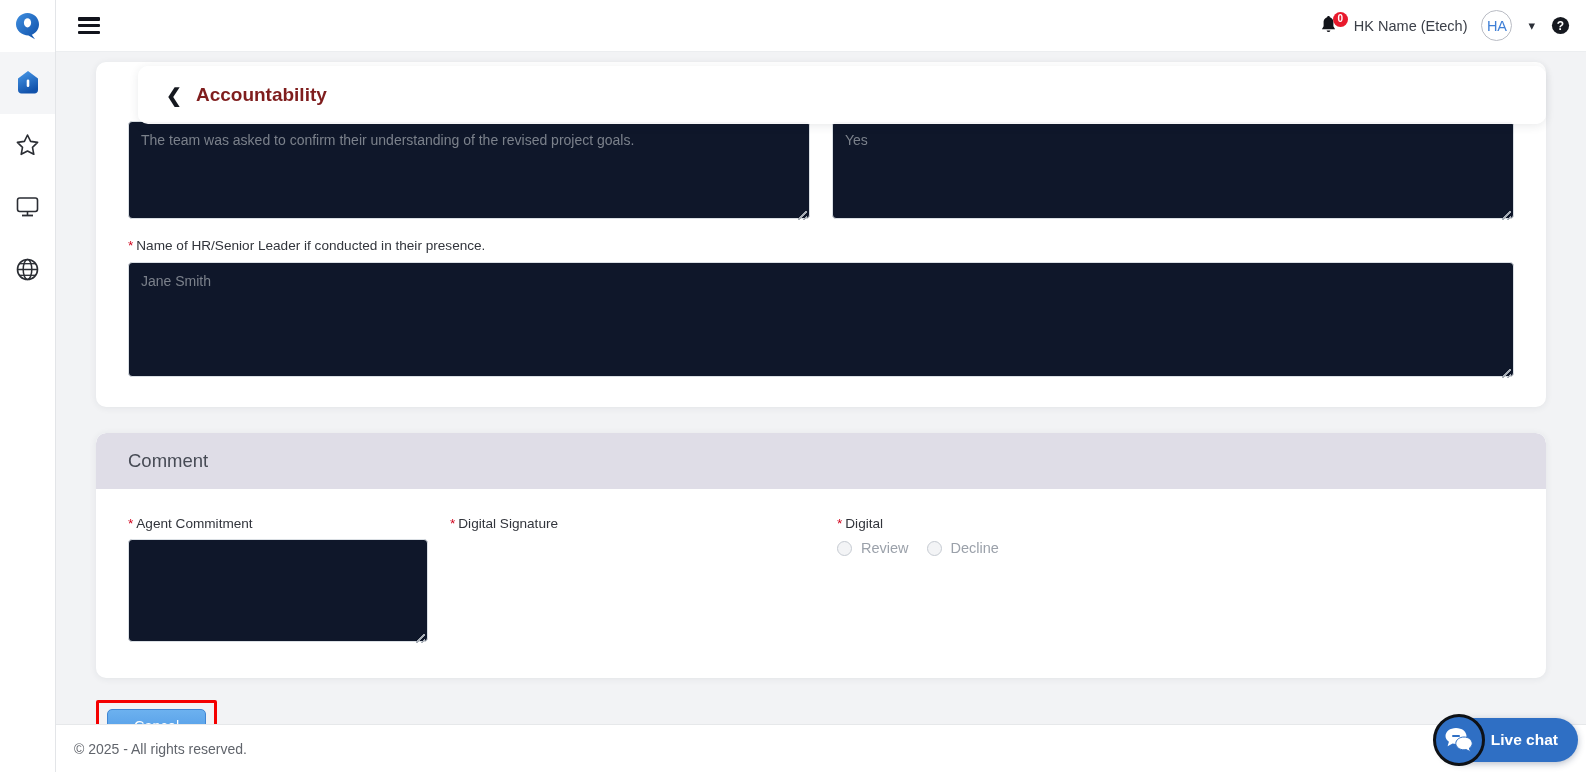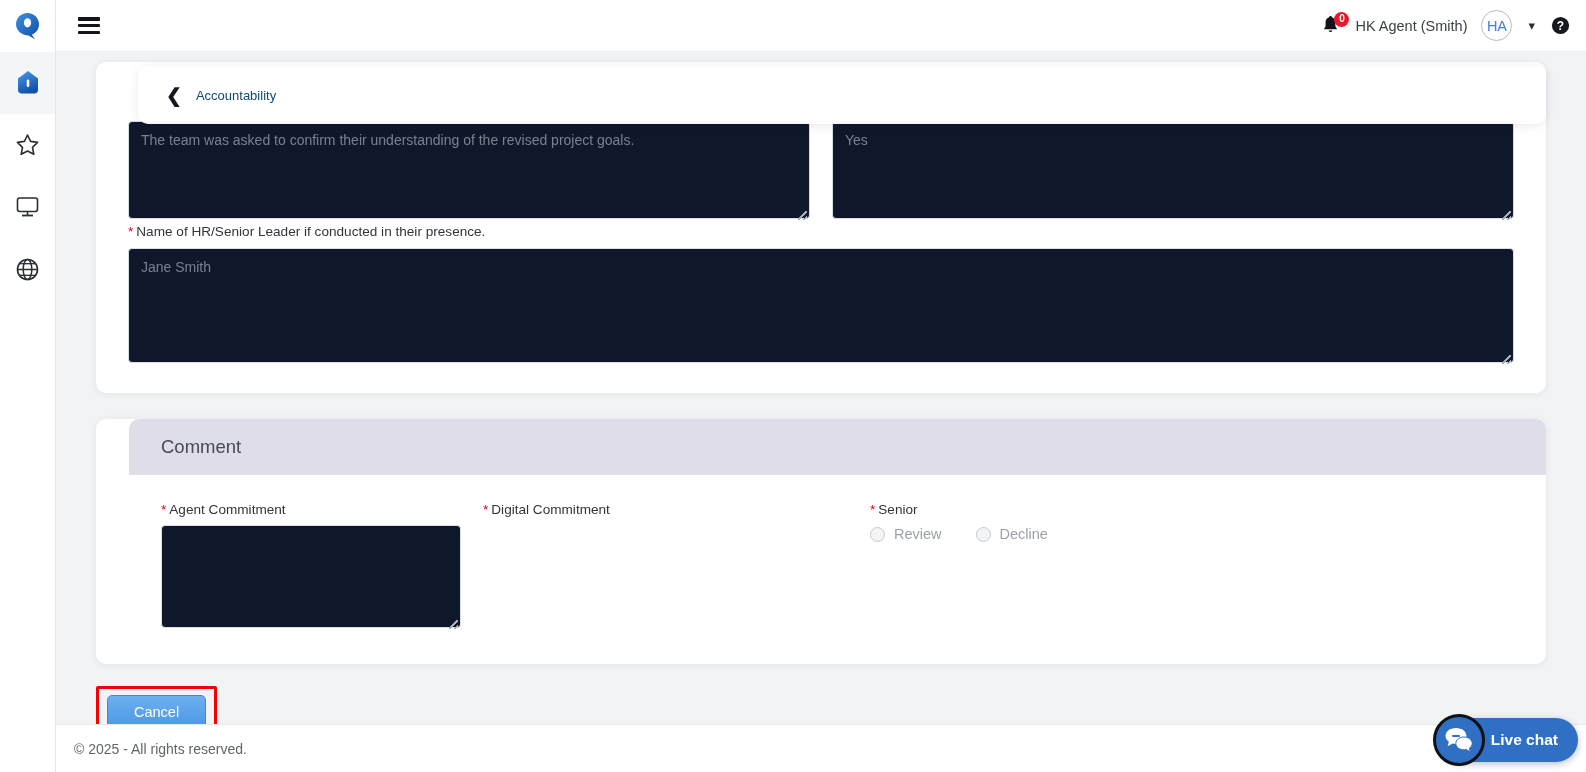--- a/index.html
+++ b/index.html
@@ -175,32 +175,31 @@
   }
   .back-chevron {
     font-size: 19px;
     color: #15181f;
     margin-right: 14px;
     cursor: pointer;
     line-height: 1;
     font-weight: bold;
   }
   .section-title {
-    font-size: 13px;
-    color: #0c4a6e;
-    font-weight: normal;
+    font-size: 19px;
+    color: #7f1d1d;
+    font-weight: bold;
   }
 
   
   .card {
     background: #ffffff;
     border-radius: 10px;
     box-shadow: 0 1px 7px rgba(40,45,60,0.08);
     margin: 0 22px 0 22px;
-    padding-left: 33px;
   }
   .card-upper {
     padding: 52px 32px 26px 32px;
   }
 
   .card-comment {
     margin-top: 26px;
     overflow: hidden;
   }
   .comment-head {
@@ -268,21 +267,21 @@
     height: 9px;
     pointer-events: none;
     background:
       linear-gradient(135deg, transparent 0 44%, #a8aeb6 44% 56%, transparent 56% 100%),
       linear-gradient(135deg, transparent 0 74%, #a8aeb6 74% 86%, transparent 86% 100%);
   }
 
   
   .radio-row {
     display: flex;
-    gap: 34px;
+    gap: 18px;
     margin-top: 8px;
   }
   .radio-opt {
     display: flex;
     align-items: center;
     gap: 9px;
   }
   .radio-dot {
     width: 15px;
     height: 15px;
@@ -452,21 +451,21 @@
       <div class="topbar-right">
         <div class="bell-wrap">
           <svg width="17" height="19" viewBox="0 0 17 19">
             <path d="M8.5 1.2 C5.6 1.2 3.6 3.3 3.6 6 L3.6 10.2 L1.9 13.2 L15.1 13.2 L13.4 10.2 L13.4 6 C13.4 3.3 11.4 1.2 8.5 1.2 Z" fill="#12141a"></path>
             <circle cx="8.5" cy="1.2" r="1.3" fill="#12141a"></circle>
             <path d="M6.6 14.4 A1.95 1.95 0 0 0 10.4 14.4 Z" fill="#12141a"></path>
           </svg>
           <span class="bell-badge">0</span>
         </div>
 
-        <span class="user-name">HK Agent (Smith)</span>
+        <span class="user-name">HK Name (Etech)</span>
 
         <div class="avatar">HA</div>
 
         <span class="chev">▾</span>
 
         <span class="help-icon">
           <svg width="19" height="19" viewBox="0 0 19 19">
             <circle cx="9.5" cy="9.5" r="8.6" fill="#15181f"></circle>
             <text x="9.5" y="14" text-anchor="middle" font-family="Liberation Sans, sans-serif" font-size="12" font-weight="bold" fill="#ffffff">?</text>
           </svg>
@@ -490,21 +489,21 @@
             </div>
           </div>
           <div class="col">
             <label class="field-label"></label>
             <div class="ta-wrap">
               <textarea class="ta ta-tall" readonly="" style="">Yes</textarea>
             </div>
           </div>
         </div>
 
-        <div class="grid2" style="margin-top:0;">
+        <div class="grid2" style="margin-top:14px;">
           <div class="col">
             <label class="field-label">
               <span class="req">*</span><span>Name of HR/Senior Leader if conducted in their presence.</span>
             </label>
             <div class="ta-wrap">
               <textarea class="ta ta-mid" readonly="" style="">Jane Smith</textarea>
             </div>
           </div>
         </div>
       </div>
@@ -519,27 +518,27 @@
             <label class="field-label">
               <span class="req">*</span><span>Agent Commitment</span>
             </label>
             <div class="ta-wrap">
               <textarea class="ta ta-short" style=""></textarea>
             </div>
           </div>
 
           <div style="width:365px; margin-left:22px;">
             <label class="field-label">
-              <span class="req">*</span><span>Digital Commitment</span>
+              <span class="req">*</span><span>Digital Signature</span>
             </label>
           </div>
 
           <div style="margin-left:22px;">
             <label class="field-label">
-              <span class="req">*</span><span>Senior</span>
+              <span class="req">*</span><span>Digital</span>
             </label>
             <div class="radio-row">
               <div class="radio-opt">
                 <span class="radio-dot"></span>
                 <span class="radio-text">Review</span>
               </div>
               <div class="radio-opt">
                 <span class="radio-dot"></span>
                 <span class="radio-text">Decline</span>
               </div>

